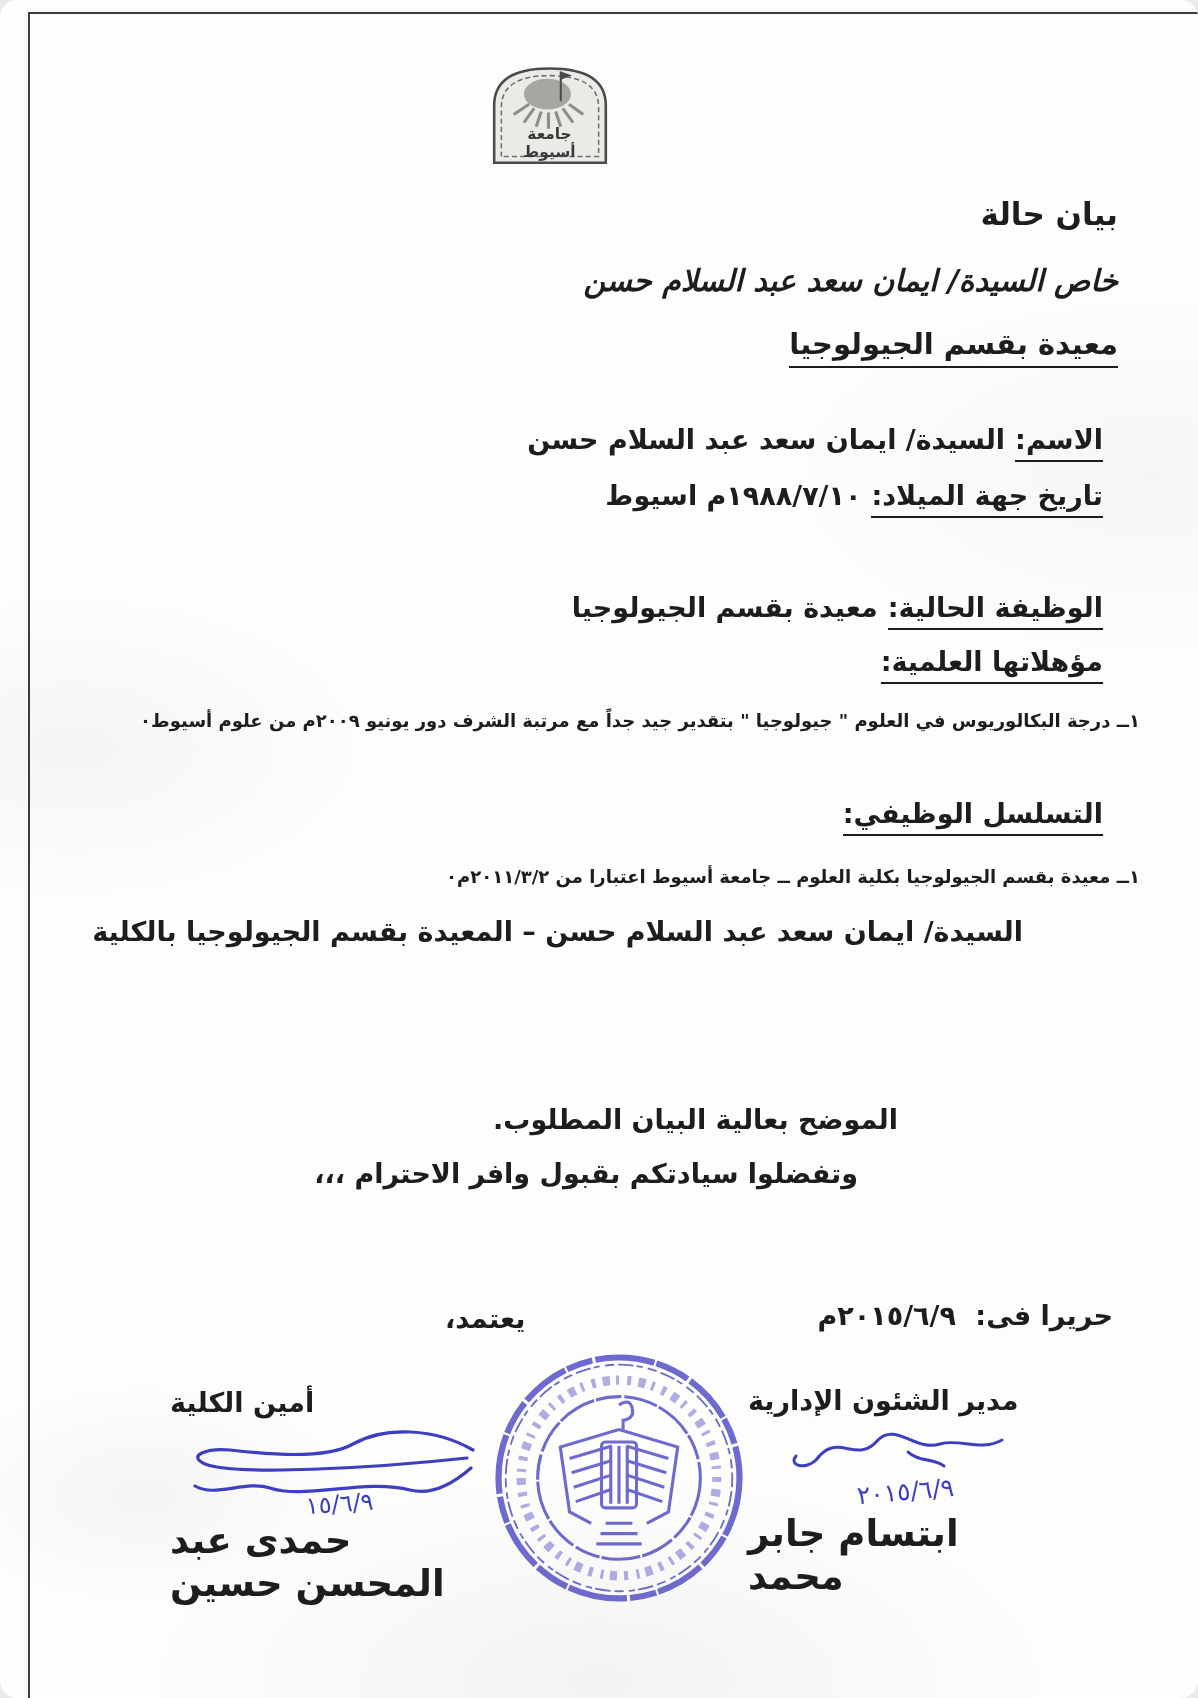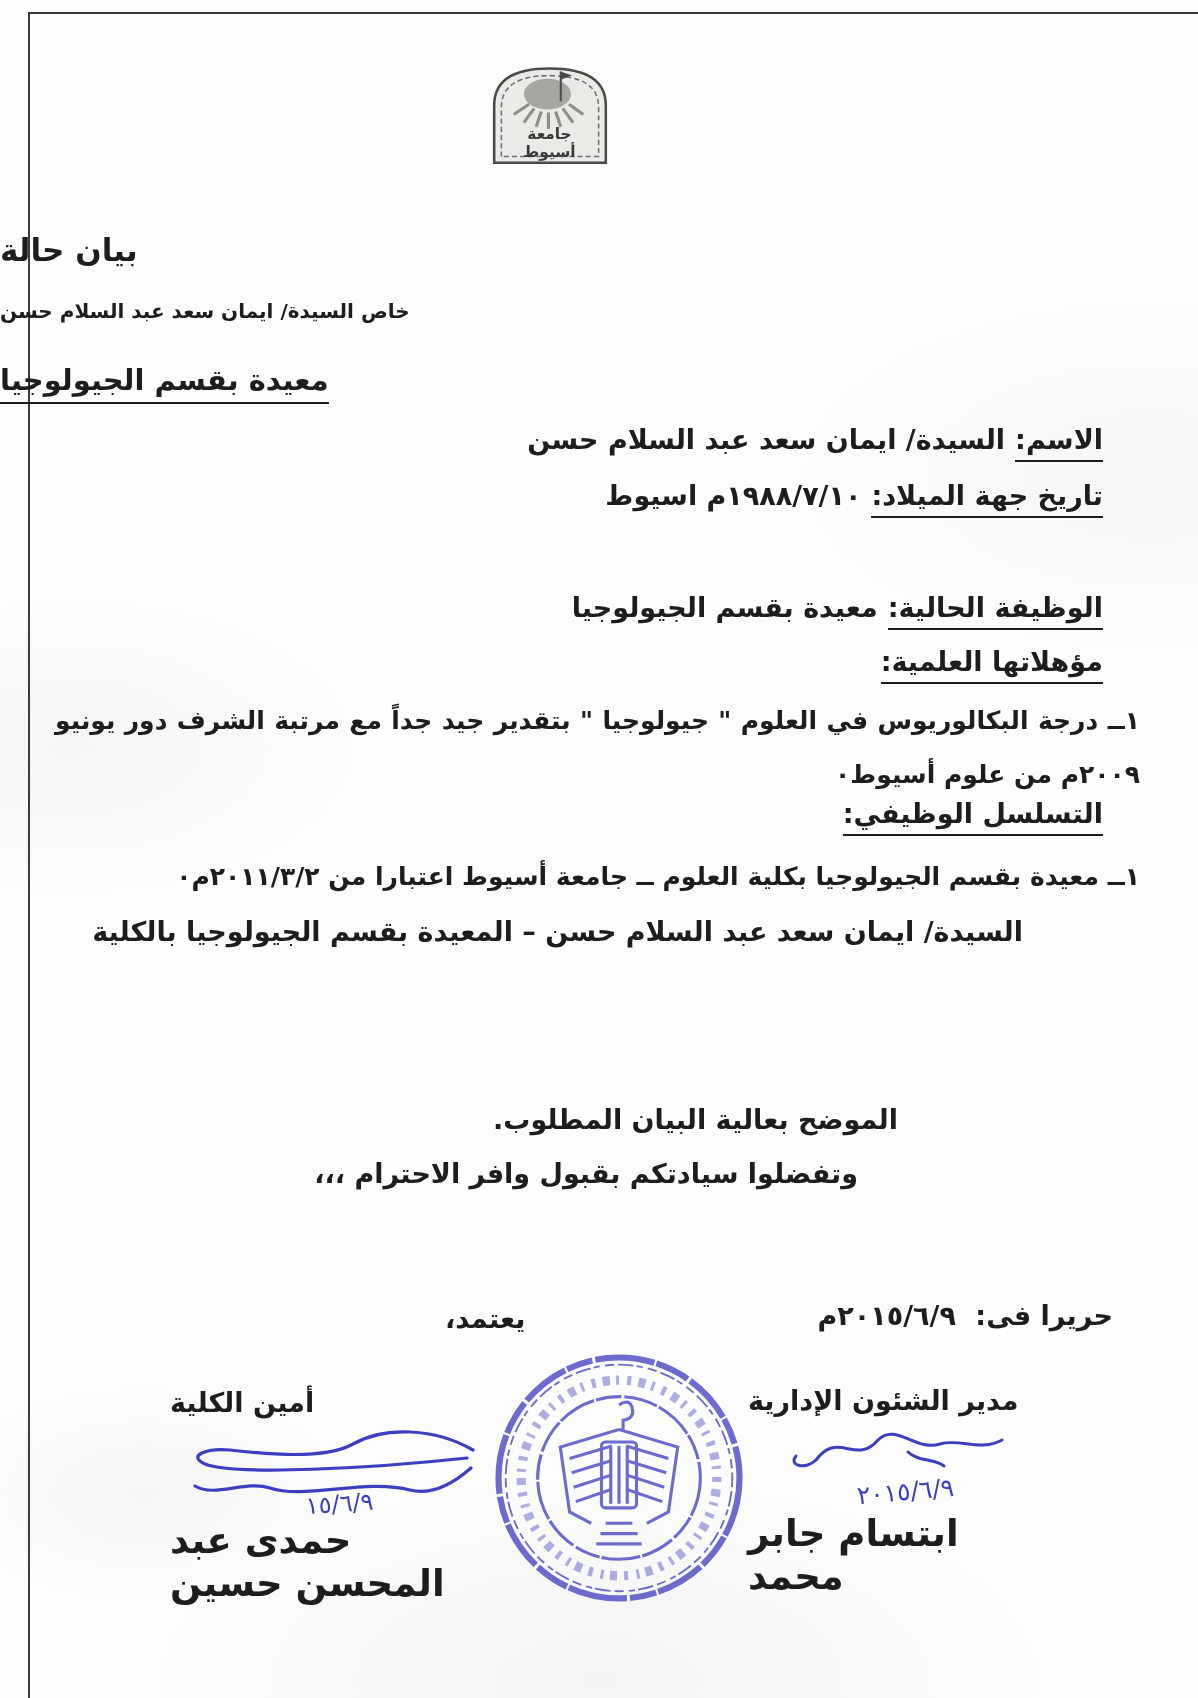--- a/index.html
+++ b/index.html
@@ -11,29 +11,30 @@
   .page{
     position:relative;width:1198px;height:1698px;overflow:hidden;
     direction:rtl;
     background:
       radial-gradient(ellipse 420px 220px at 6% 44%, rgba(110,110,110,.06), transparent 70%),
       radial-gradient(ellipse 520px 260px at 96% 28%, rgba(110,110,110,.05), transparent 70%),
       radial-gradient(ellipse 650px 300px at 50% 99%, rgba(110,110,110,.07), transparent 70%),
       radial-gradient(ellipse 300px 160px at 12% 88%, rgba(110,110,110,.06), transparent 70%),
       #fdfdfc;
     color:#1d1d1d;
+    border-radius:17px;
   }
   .scan-frame{
     position:absolute;top:12px;left:28px;right:-3px;bottom:-3px;
     border-top:2px solid #3c3c3c;border-left:2px solid #3c3c3c;
     pointer-events:none;
   }
   .line{position:absolute;font-weight:bold;font-size:27px;white-space:nowrap;letter-spacing:0;}
-  .para{position:absolute;font-weight:bold;font-size:25px;text-align:justify;line-height:54px;white-space:normal;}
-  .center-line{position:absolute;left:0;right:80px;text-align:left;font-weight:bold;margin-top:36px;}
+  .para{position:absolute;font-weight:bold;font-size:18px;text-align:justify;line-height:54px;white-space:normal;}
+  .center-line{position:absolute;left:0;right:80px;text-align:right;font-weight:bold;}
   .u{border-bottom:2.5px solid currentColor;padding-bottom:5px;}
   .field-value{margin-right:10px;}
   .logo{position:absolute;top:60px;left:486px;width:128px;height:106px;}
   .stamp{position:absolute;top:1341px;left:490px;width:258px;height:276px;opacity:.88;}
   .sig{position:absolute;text-align:left;}
   .sig-title{font-weight:bold;font-size:27px;}
   .sig-name{font-weight:bold;font-size:37px;margin-top:-6px;}
   .sig svg{display:block;margin:2px auto 0;}
 </style>
 </head>
@@ -57,21 +58,21 @@
           <path d="M68,50 L73,65"></path>
           <path d="M75,47 L85,61"></path>
         <path d="M81,43 L95,53"></path>
       </g>
       <text x="62" y="77" text-anchor="middle" font-size="15" font-weight="bold" fill="#3a3a3a">جامعة</text>
       <text x="62" y="94" text-anchor="middle" font-size="15" font-weight="bold" fill="#3a3a3a">أسيوط</text>
     </svg>
   </div>
 
   <div class="center-line" style="top:196px;font-size:31px;">بيان حالة</div>
-  <div class="center-line" style="top:263px;font-size:20px;">خاص السيدة/ ايمان سعد عبد السلام حسن</div>
+  <div class="center-line" style="top:263px;font-size:30px;font-style:italic;">خاص السيدة/ ايمان سعد عبد السلام حسن</div>
   <div class="center-line" style="top:327px;font-size:29px;">
     <span class="u">معيدة  بقسم الجيولوجيا</span>
   </div>
 
   <div class="line" style="top:424px;right:95px;">
     <span class="u">الاسم:</span><span class="field-value">السيدة/ ايمان سعد عبد السلام حسن</span>
   </div>
   <div class="line" style="top:480px;right:95px;">
     <span class="u">تاريخ جهة الميلاد:</span><span class="field-value">١٩٨٨/٧/١٠م  اسيوط</span>
   </div>

